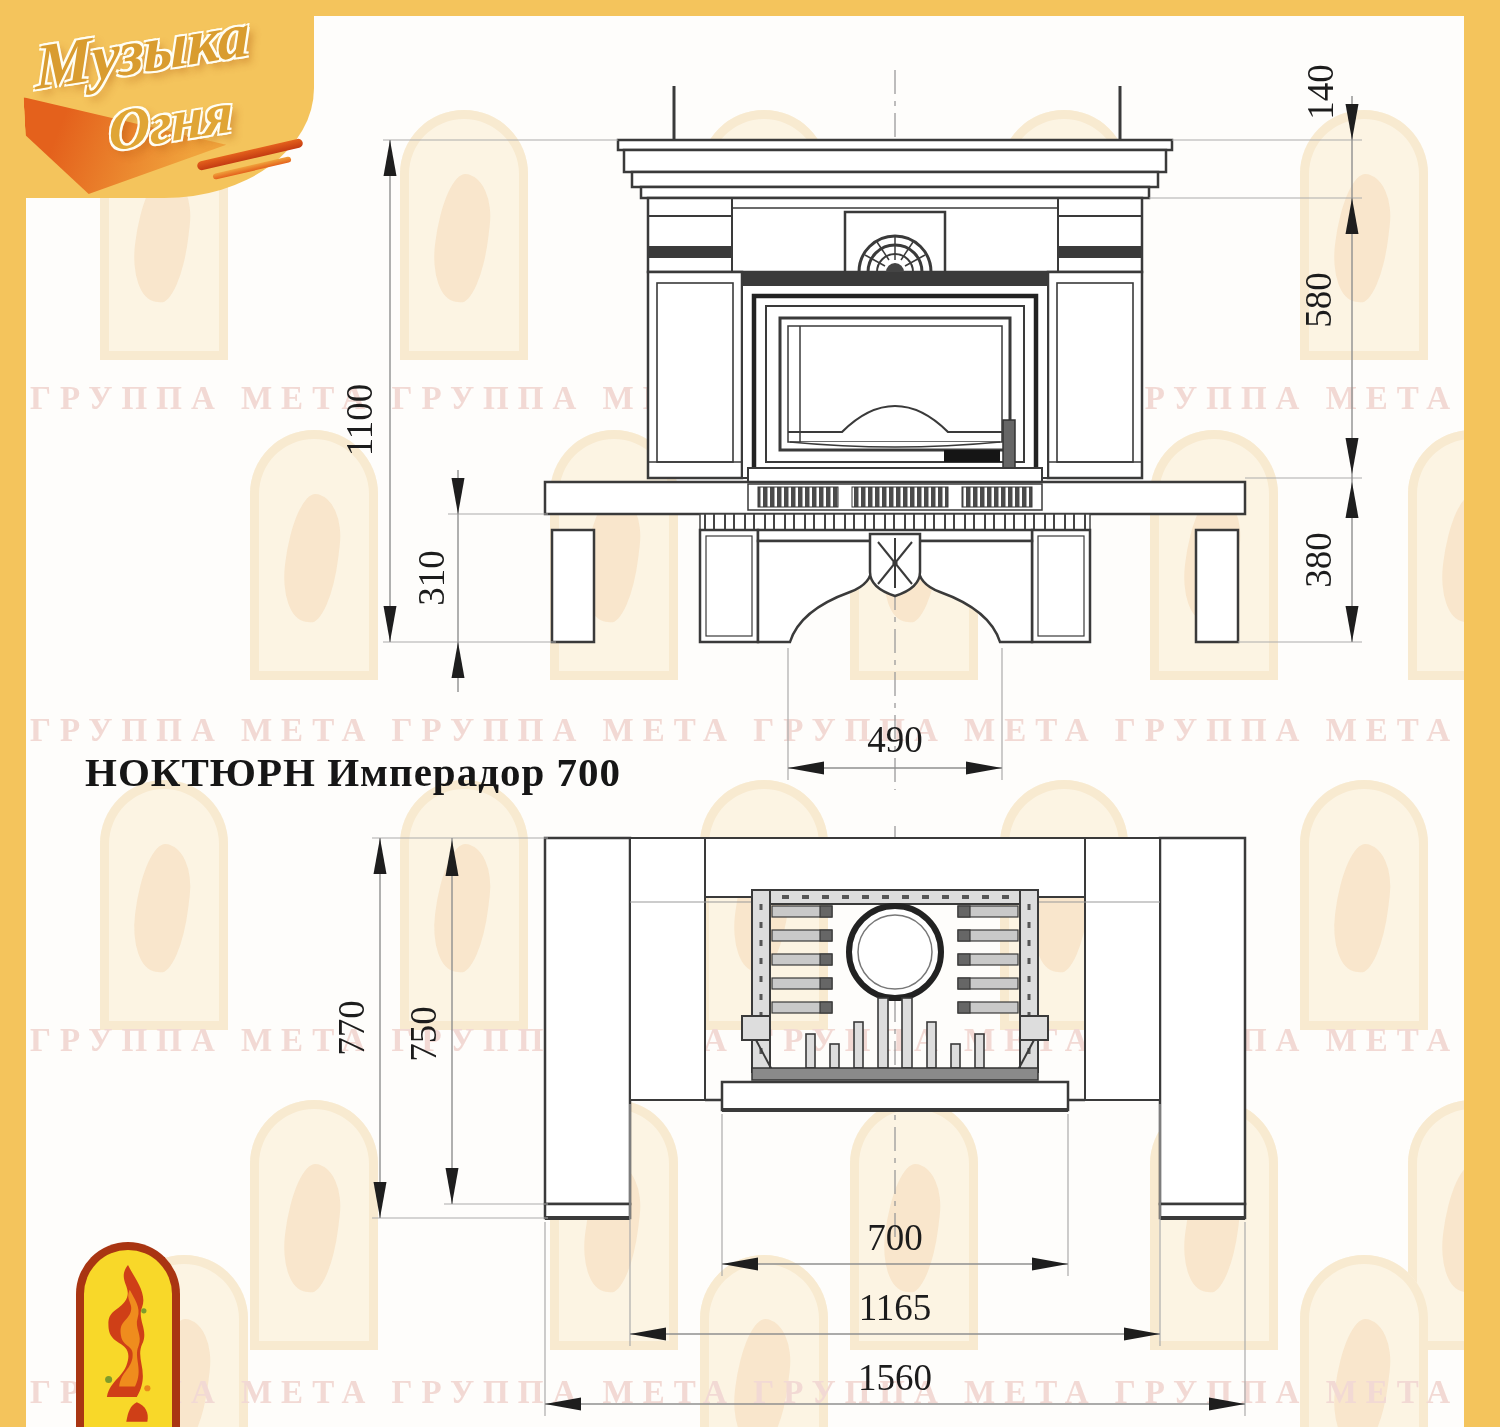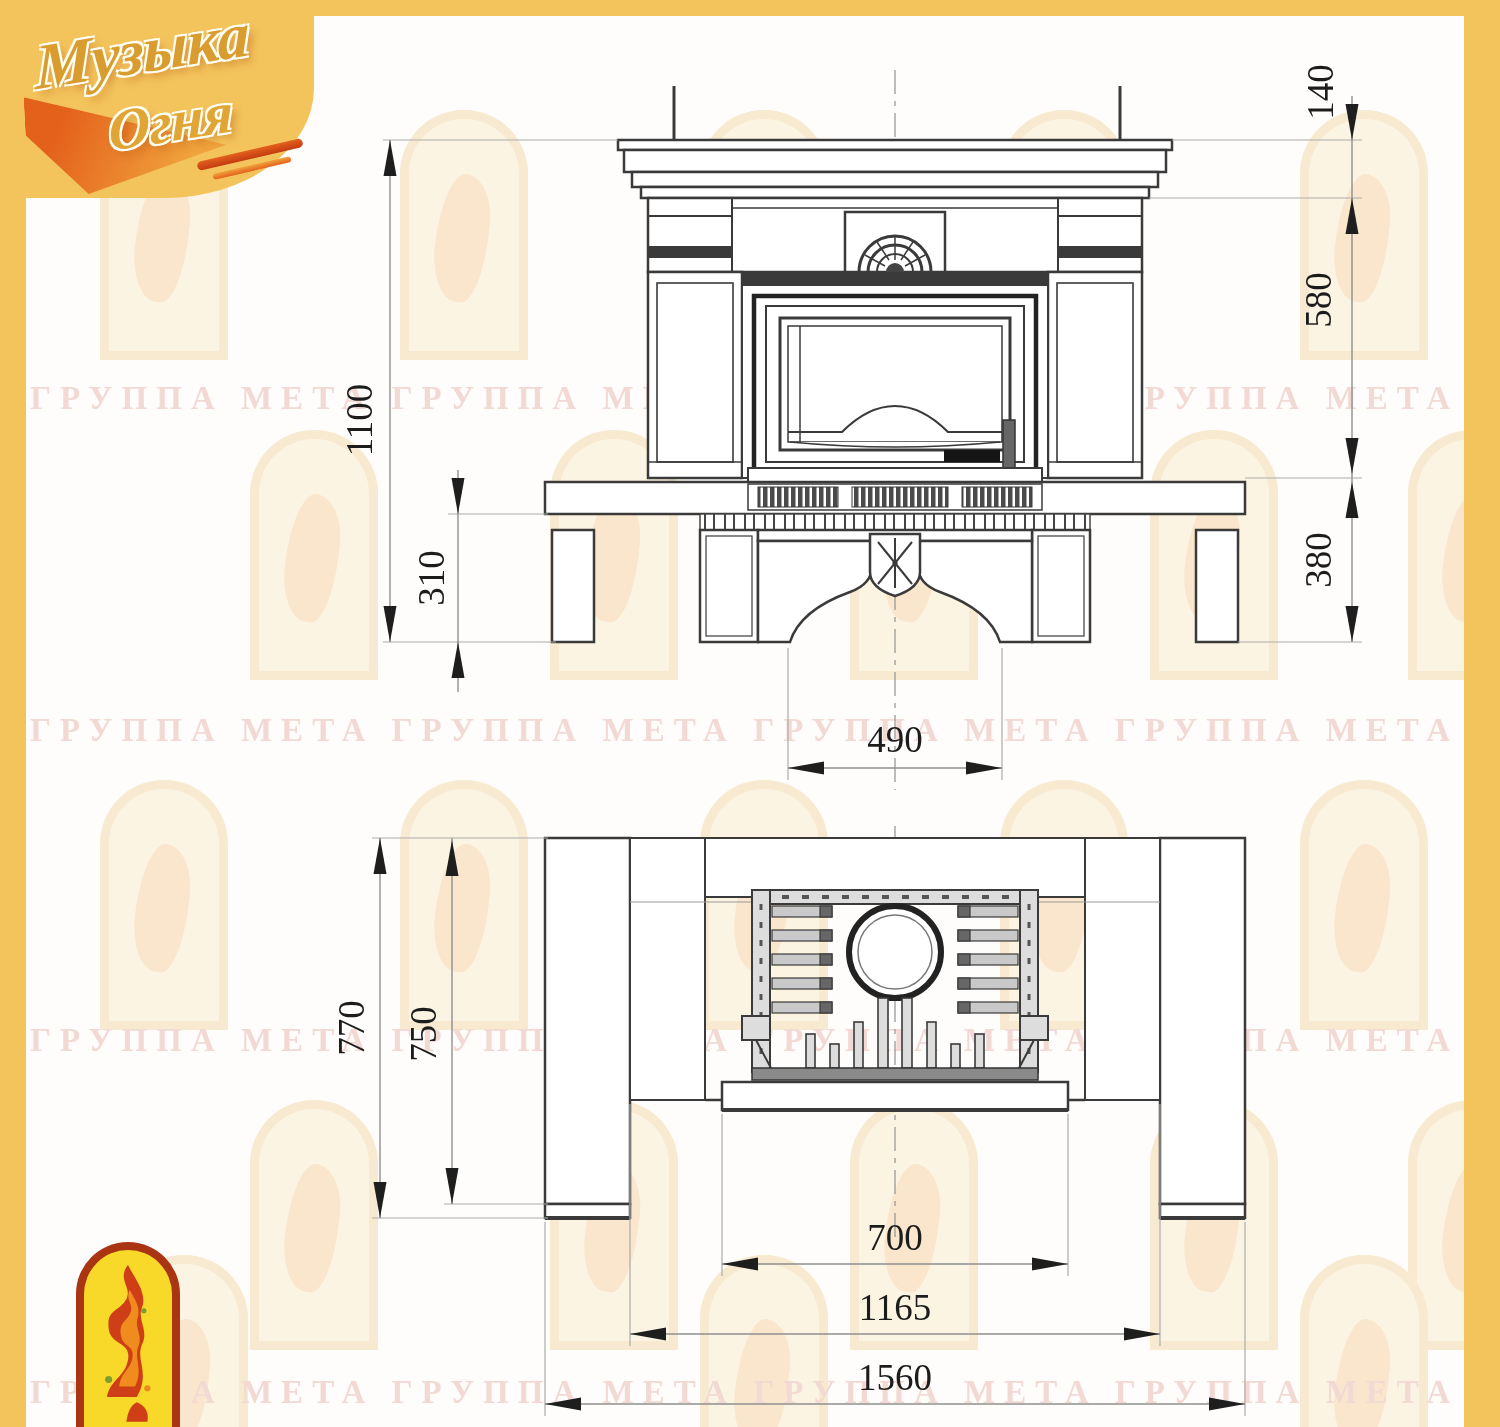--- a/index.html
+++ b/index.html
@@ -402,20 +402,21 @@
       <text class="dim" x="1319" y="572" text-anchor="middle" transform="rotate(-90 1319 560)">380</text>
       <text class="dim" x="895" y="752" text-anchor="middle">490</text>
       <text class="dim" x="352" y="1040" text-anchor="middle" transform="rotate(-90 352 1028)">770</text>
       <text class="dim" x="424" y="1046" text-anchor="middle" transform="rotate(-90 424 1034)">750</text>
       <text class="dim" x="895" y="1250" text-anchor="middle">700</text>
       <text class="dim" x="895" y="1320" text-anchor="middle">1165</text>
       <text class="dim" x="895" y="1390" text-anchor="middle">1560</text>
     </g>
   </svg>
 
+  <div class="title">НОКТЮРН Имперадор 700</div>
 
   <div class="logo-block">
     <div class="logo-tri"></div>
     <span class="logo-w1">Музыка</span>
     <span class="logo-w2">Огня</span>
     <div class="logo-swoosh"></div>
     <div class="logo-swoosh2"></div>
   </div>
 
   <div class="flame-badge">

